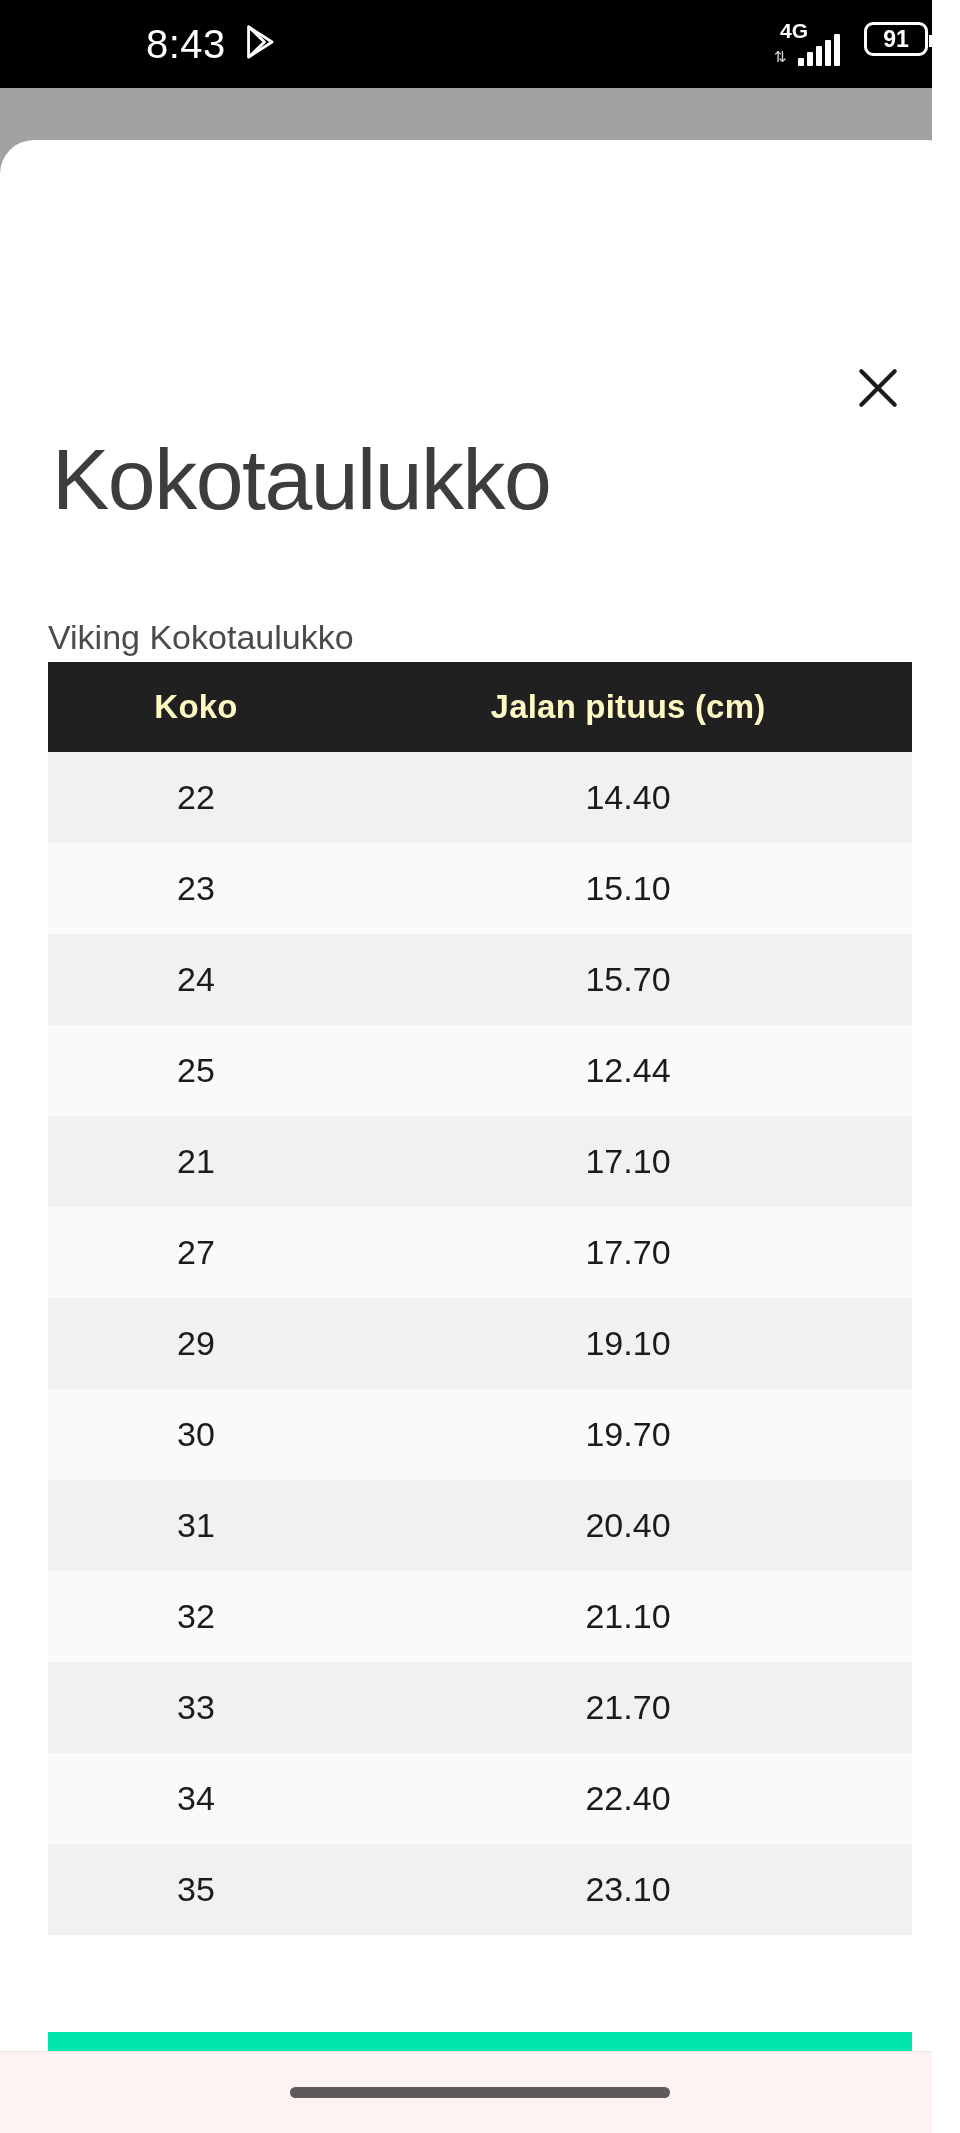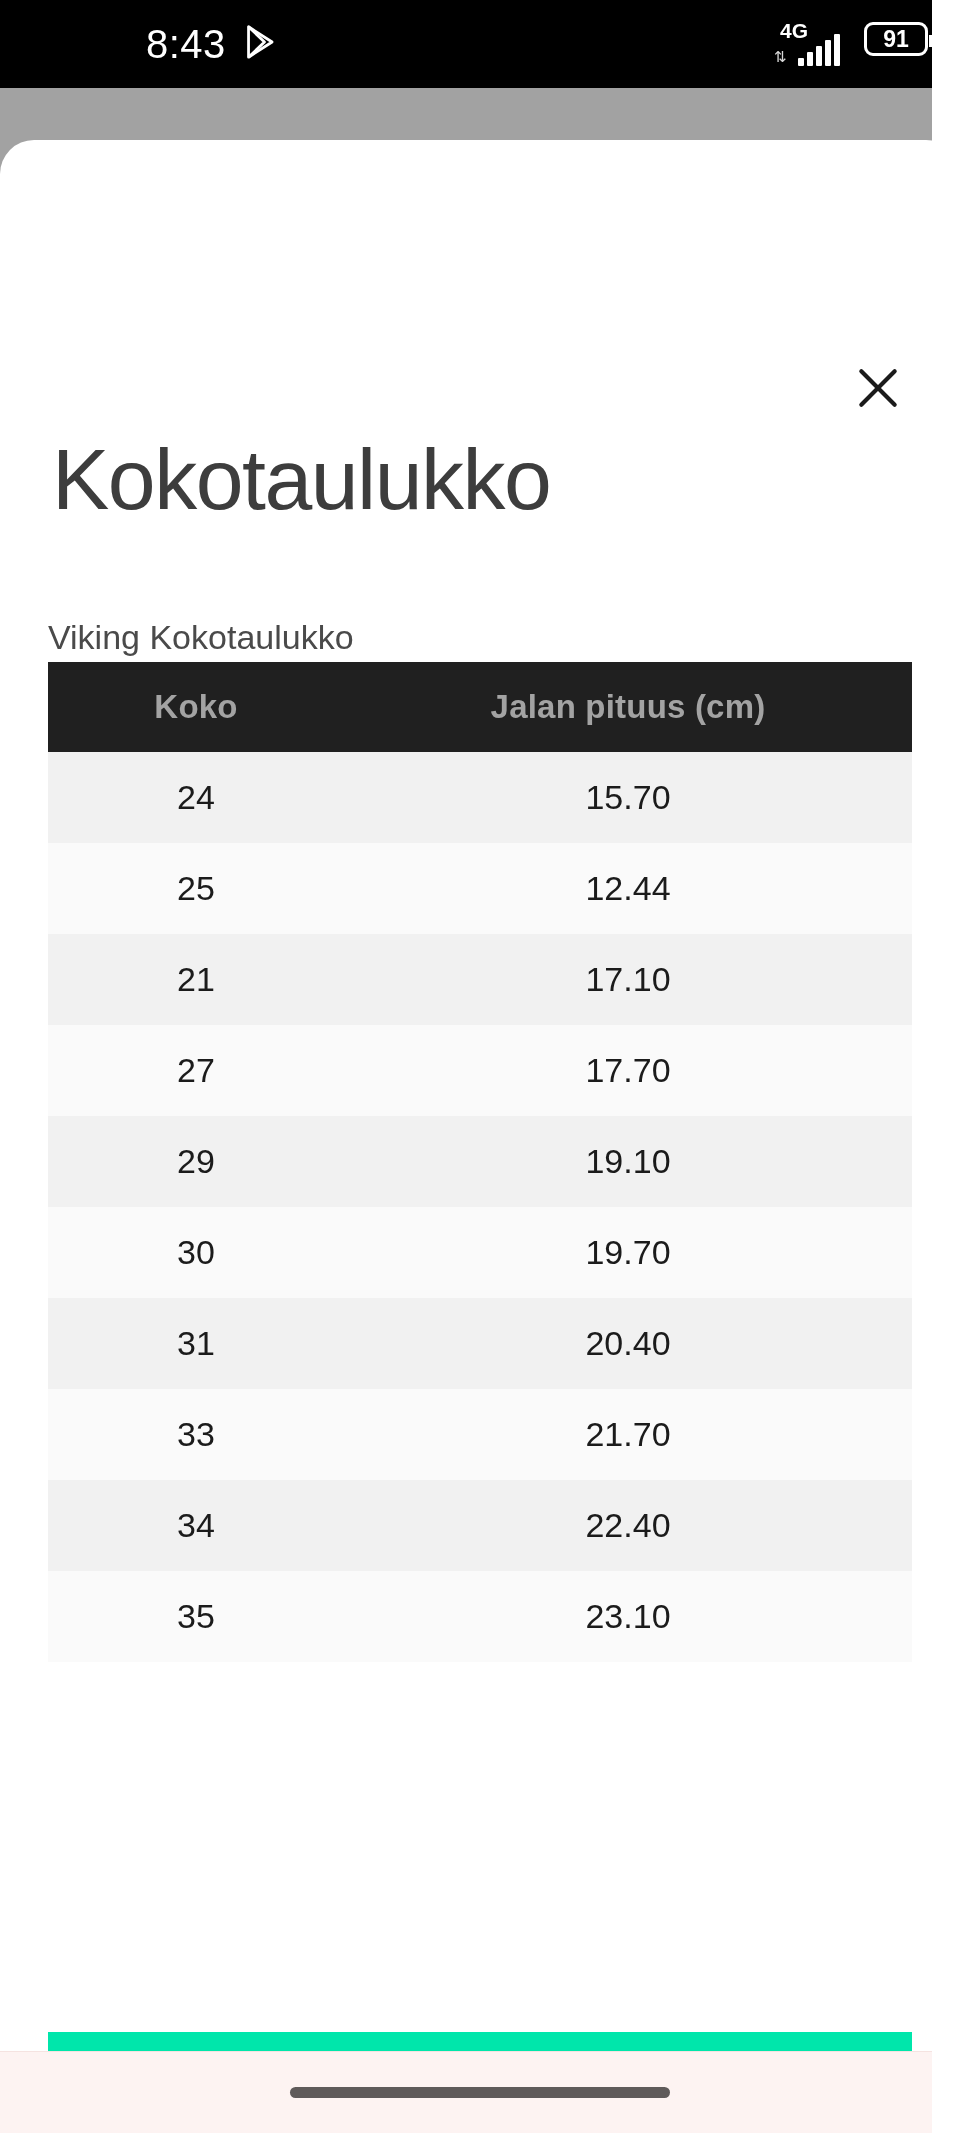--- a/index.html
+++ b/index.html
@@ -208,21 +208,21 @@
     height: 1312px;
     overflow: hidden;
   }
   table {
     width: 864px;
     border-collapse: collapse;
     table-layout: fixed;
   }
   thead th {
     background: #202020;
-    color: #a3a3a3;
+    color: #fef9c3;
     font-size: 33px;
     font-weight: bold;
     height: 90px;
     text-align: center;
     vertical-align: middle;
     letter-spacing: 0.2px;
   }
   thead th.col-size  { width: 296px; }
   thead th.col-len   { width: 568px; }
   tbody td {
@@ -331,20 +331,28 @@
     <div class="table-wrap">
       <table>
         <thead>
           <tr>
             <th class="col-size">Koko</th>
             <th class="col-len">Jalan pituus (cm)</th>
           </tr>
         </thead>
         <tbody>
           <tr>
+              <td>22</td>
+              <td>14.40</td>
+            </tr>
+          <tr>
+              <td>23</td>
+              <td>15.10</td>
+            </tr>
+          <tr>
               <td>24</td>
               <td>15.70</td>
             </tr>
           <tr>
               <td>25</td>
               <td>12.44</td>
             </tr>
           <tr>
               <td>21</td>
               <td>17.10</td>
@@ -357,20 +365,24 @@
               <td>29</td>
               <td>19.10</td>
             </tr>
           <tr>
               <td>30</td>
               <td>19.70</td>
             </tr>
           <tr>
               <td>31</td>
               <td>20.40</td>
+            </tr>
+          <tr>
+              <td>32</td>
+              <td>21.10</td>
             </tr>
           <tr>
               <td>33</td>
               <td>21.70</td>
             </tr>
           <tr>
               <td>34</td>
               <td>22.40</td>
             </tr>
           <tr>

